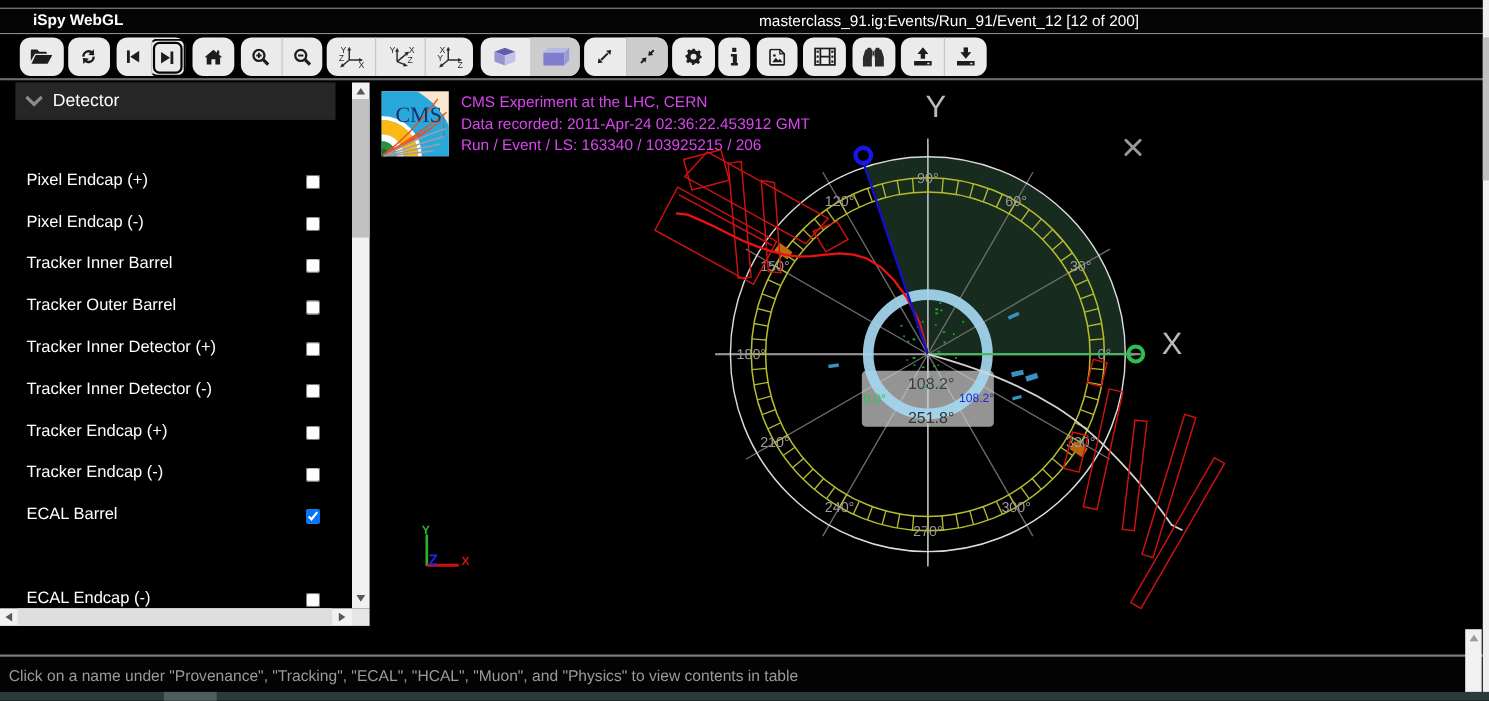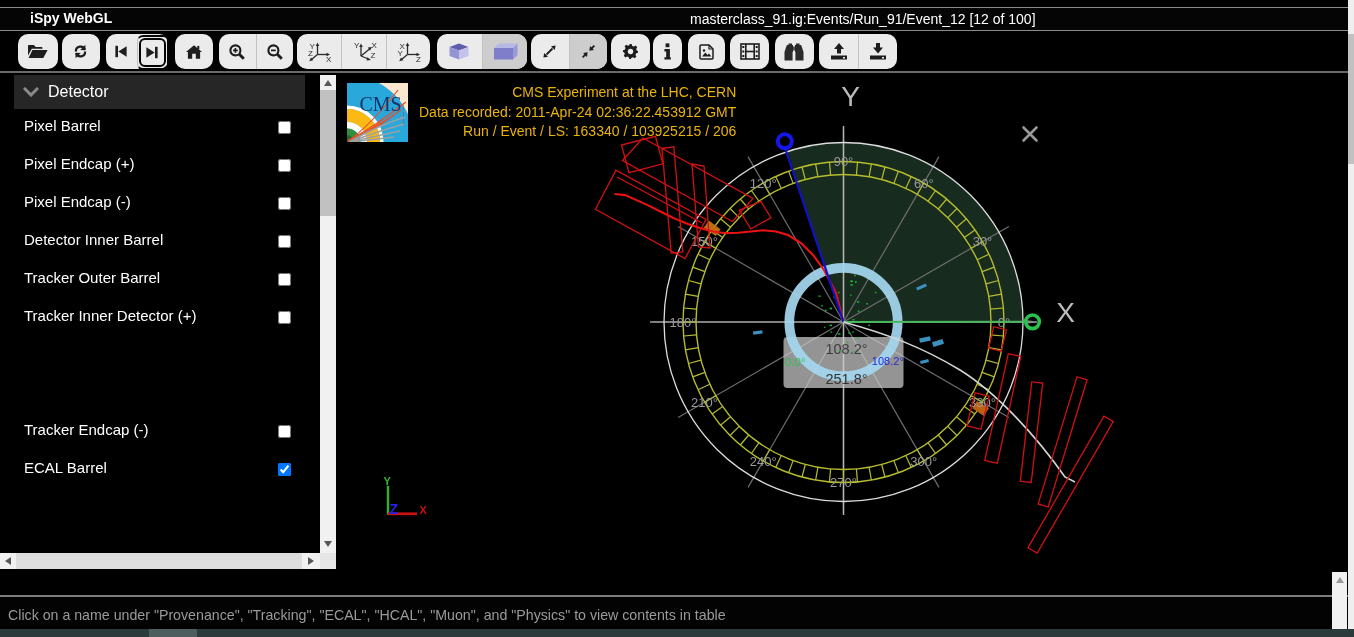--- a/index.html
+++ b/index.html
@@ -25,33 +25,33 @@
 #dethead .chev { position:absolute; left:9px; top:12px; }
 #dethead .lbl { position:absolute; left:34px; }
 .row { position:absolute; left:0; width:320px; height:38px; color:#fff; font-size:15px; }
 .row .t { position:absolute; left:24px; top:9px; }
 .row input { position:absolute; left:278px; top:12.5px; width:13px; height:13px; }
 
 .sb { position:absolute; background:#f1f1f1; }
 .sbthumb { position:absolute; background:#c1c1c1; }
 .tri { width:0; height:0; position:absolute; }
 #mainview { position:absolute; left:337px; top:75px; width:1011px; height:493px; background:#000; }
-#evtext { position:absolute; left:82px; top:8px; color:#eab308; font-size:14px; line-height:19.7px;text-align:right; }
+#evtext { position:absolute; left:82px; top:8px; color:#d946ef; font-size:14px; line-height:19.7px; }
 #bottompanel { position:absolute; left:0; top:570px; width:1348px; height:59px; background:#030303;
   border-top:2px solid #7d7d7d;margin-top:25px; }
 #bottompanel .txt { position:absolute; left:8px; top:10px; color:#9a9a9a; font-size:14.2px; }
 #pagehsb { position:absolute; left:0; top:629px; width:1354px; height:8px; background:#2c3a3b; }
 #pagehsb .th { position:absolute; left:149px; top:0; width:48px; height:8px; background:#4e5d5e; }
 #pagevsb { position:absolute; left:1348px; top:0; width:6px; height:629px; background:#efefef; }
 </style>
 </head>
 <body>
 <div id="titlebar">
   <div class="lt">iSpy WebGL</div>
-  <div class="ct">masterclass_91.ig:Events/Run_91/Event_12 [12 of 100]</div>
+  <div class="ct">masterclass_91.ig:Events/Run_91/Event_12 [12 of 200]</div>
 </div>
 <div id="toolbar">
     <div class="btn" style="left:17.5px;width:40.5px">
       <svg width="21" height="15" viewBox="0 0 21 15">
         <path fill="#1d1d1d" d="M1,2 Q1,1 2,1 L6.8,1 L8.8,3 L14.5,3 Q15.5,3 15.5,4 L15.5,4.8 L4.8,4.8 L1,11.5 Z"></path>
         <path fill="#1d1d1d" d="M5.4,5.9 L20.6,5.9 L16.3,14 L1.6,14 Z"></path>
       </svg>
     </div>
     <div class="btn" style="left:61.5px;width:38px">
       <svg width="15" height="15" viewBox="0 0 15 15">
@@ -244,51 +244,59 @@
       </div>
     </div>
   </div>
 <div id="sidebar">
     <div id="dethead">
       <svg class="chev" width="16" height="10">
         <path d="M1,1 L8,8 L15,1" stroke="#8a8a8a" stroke-width="3" fill="none"></path>
       </svg>
       <span class="lbl">Detector</span>
     </div>
-    <div class="row" style="top:33px">
-      <span class="t">Pixel Barrel</span>
-      <input type="checkbox" style="">
-    </div>
     <div class="row" style="top:71px">
       <span class="t">Pixel Endcap (+)</span>
       <input type="checkbox" style="">
     </div>
     <div class="row" style="top:109px">
       <span class="t">Pixel Endcap (-)</span>
       <input type="checkbox" style="">
     </div>
     <div class="row" style="top:147px">
-      <span class="t">Detector Inner Barrel</span>
+      <span class="t">Tracker Inner Barrel</span>
       <input type="checkbox" style="">
     </div>
     <div class="row" style="top:223px">
       <span class="t">Tracker Inner Detector (+)</span>
       <input type="checkbox" style="">
     </div>
     <div class="row" style="top:185px">
       <span class="t">Tracker Outer Barrel</span>
+      <input type="checkbox" style="">
+    </div>
+    <div class="row" style="top:261px">
+      <span class="t">Tracker Inner Detector (-)</span>
+      <input type="checkbox" style="">
+    </div>
+    <div class="row" style="top:299px">
+      <span class="t">Tracker Endcap (+)</span>
       <input type="checkbox" style="">
     </div>
     <div class="row" style="top:337px">
       <span class="t">Tracker Endcap (-)</span>
       <input type="checkbox" style="">
     </div>
     <div class="row" style="top:375px">
       <span class="t">ECAL Barrel</span>
       <input type="checkbox" checked="" style="">
+    </div>
+    <div class="row" style="top:451px">
+      <span class="t">ECAL Endcap (-)</span>
+      <input type="checkbox" style="">
     </div>
   </div>
 <div id="mainview">
   <div id="evtext">CMS Experiment at the LHC, CERN<br>Data recorded: 2011-Apr-24 02:36:22.453912 GMT<br>Run / Event / LS: 163340 / 103925215 / 206</div>
   <svg id="scene" width="1011" height="493" style="position:absolute;left:0;top:0">
       <path d="M506.5,247 L686,247 A179.5,179.5 0 0 0 450.4,76.5 Z" fill="#182b1f"></path>
       <line x1="506.5" y1="247" x2="697.5" y2="247.0" stroke="#6e6e6e" stroke-width="1.2"></line>
       <line x1="506.5" y1="247" x2="671.9" y2="151.5" stroke="#6e6e6e" stroke-width="1.2"></line>
       <line x1="506.5" y1="247" x2="602.0" y2="81.6" stroke="#6e6e6e" stroke-width="1.2"></line>
       <line x1="506.5" y1="247" x2="506.5" y2="56.0" stroke="#6e6e6e" stroke-width="1.2"></line>

